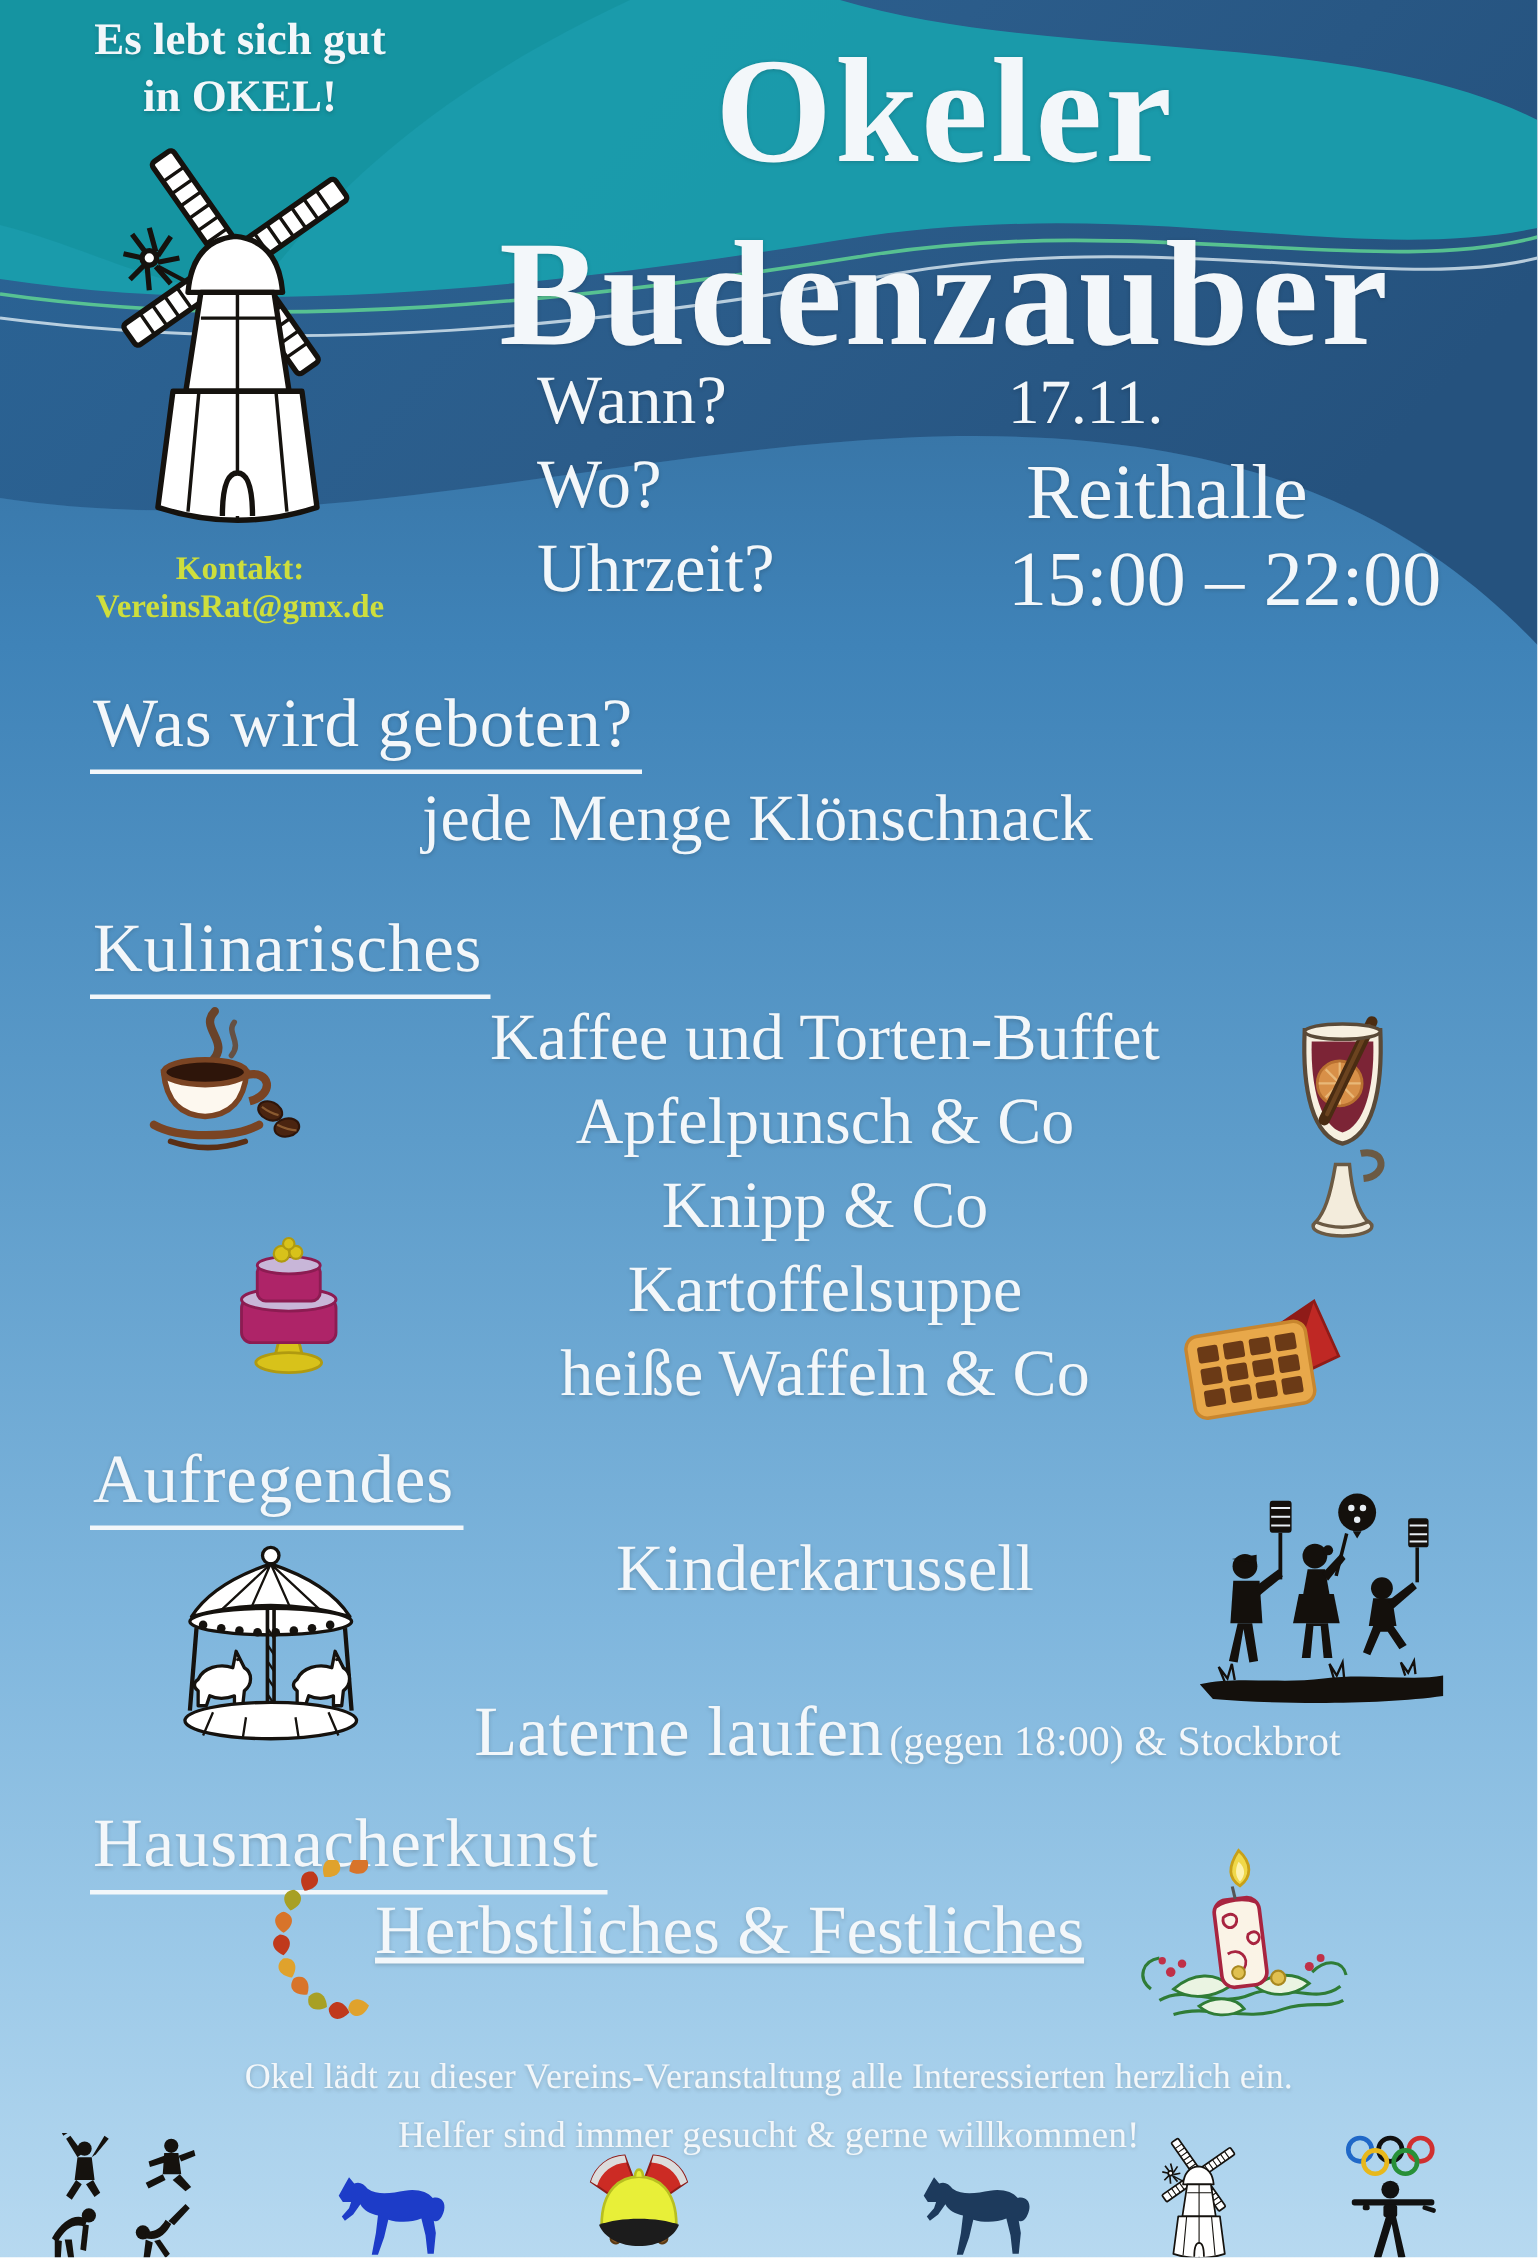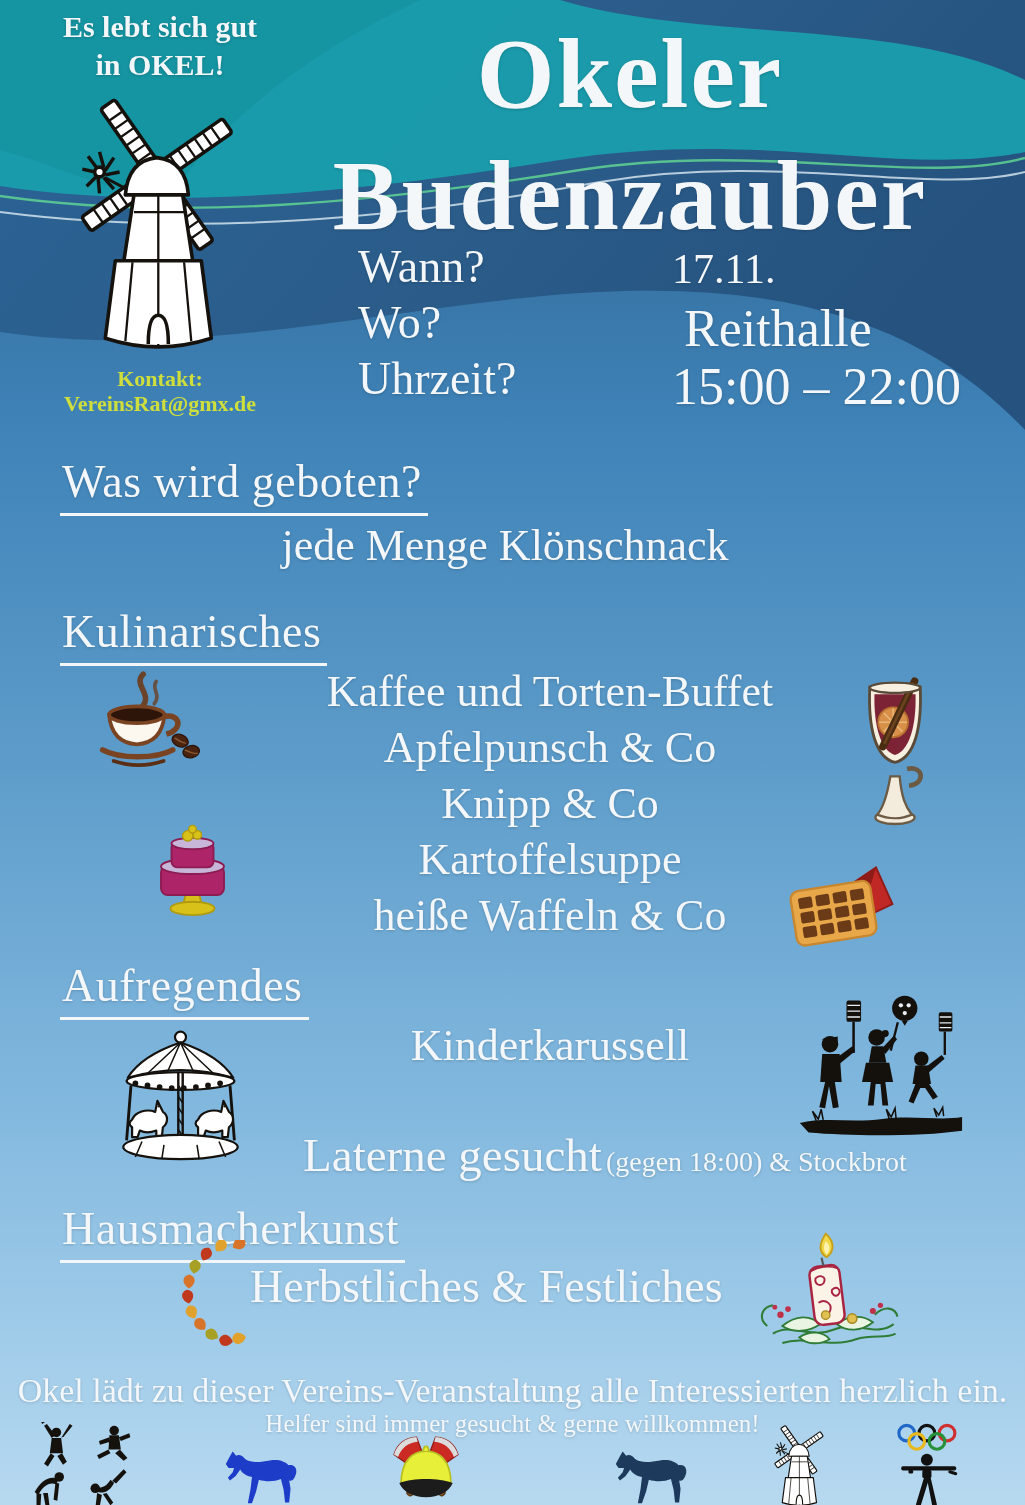--- a/index.html
+++ b/index.html
@@ -188,21 +188,21 @@
   </svg>
 
   <div class="abs txt" style="left:60px;top:962px;">
     <span class="uheading">Aufregendes</span>
   </div>
 
   <div class="abs txt center" style="left:140px;top:1018px;width:820px;">
     <div class="bigline">Kinderkarussell</div>
   </div>
   <div class="abs txt center" style="left:195px;top:1128px;width:820px;">
-    <span style="font-size:47px;">Laterne gesucht</span>
+    <span style="font-size:47px;">Laterne laufen</span>
     <span style="font-size:28px;">(gegen 18:00) &amp; Stockbrot</span>
   </div>
 
   <svg class="abs" style="left:98px;top:1028px" width="165" height="138" viewBox="0 0 150 125">
     <g stroke="#15120e" stroke-width="2" fill="#ffffff" stroke-linejoin="round">
       <circle cx="75" cy="8" r="5"></circle>
       <path d="M75,13 C48,22 34,34 27,45 C58,36 92,36 123,45 C116,34 102,22 75,13 Z"></path>
       <path d="M75,13 L44,42 M75,13 L63,40 M75,13 L87,40 M75,13 L106,42" fill="none" stroke-width="1.4"></path>
       <ellipse cx="75" cy="48" rx="49" ry="8"></ellipse>
       <g fill="#15120e" stroke="none">
@@ -268,21 +268,21 @@
       <circle cx="10" cy="6" r="7.5"></circle>
       <path d="M4,13 L17,13 L20,32 L1,32 Z"></path>
       <path d="M14,15 L31,2 L34,6 L18,20 Z"></path>
       <path d="M4,32 L-3,50 L2,52 L9,36 L14,36 L22,48 L27,45 L18,32 Z"></path>
     </g>
   </svg>
 
   <div class="abs txt" style="left:60px;top:1205px;">
     <span class="uheading">Hausmacherkunst</span>
   </div>
-  <div class="abs txt" style="left:250px;top:1260px;font-size:46px;">Herbstliches &amp; Festliches</div>
+  <div class="abs txt" style="left:250px;top:1260px;font-size:46px;text-decoration:underline;">Herbstliches &amp; Festliches</div>
 
   <svg class="abs" style="left:172px;top:1240px" width="105" height="112" viewBox="0 0 110 120">
     <g>
       <g transform="translate(64,8) rotate(-30)">
           <path d="M0,0 C5,-8 13,-8 15,0 C13,8 5,8 0,0 Z" fill="#d8742a"></path>
         </g>
       <g transform="translate(46,12) rotate(-50)">
           <path d="M0,0 C5,-8 13,-8 15,0 C13,8 5,8 0,0 Z" fill="#e0a22c"></path>
         </g>
       <g transform="translate(32,22) rotate(-65)">
@@ -343,21 +343,21 @@
         <path d="M68,78 C76,74 84,82 78,90"></path>
         <path d="M64,44 C72,40 84,40 92,44"></path>
       </g>
       <circle cx="74" cy="92" r="4.5" fill="#e0c050" stroke="#a88820" stroke-width="1.4"></circle>
       <path d="M78,40 L77,31" stroke="#555555" stroke-width="2.2"></path>
     </g>
     <path d="M76,6 C68,18 69,26 77,31 C85,25 86,15 76,6 Z" fill="#f0d84a" stroke="#c8a018" stroke-width="2"></path>
     <path d="M76,14 C73,20 74,25 77,28 C81,24 81,18 76,14 Z" fill="#fdf2b0"></path>
   </svg>
 
-  <div class="abs txt center" style="left:0;top:1372px;width:1025px;font-size:34px;">Okel lädt zu dieser Vereins-Veranstaltung alle Interessierten herzlich ein.</div>
+  <div class="abs txt center" style="left:0;top:1372px;width:1025px;font-size:24px;">Okel lädt zu dieser Vereins-Veranstaltung alle Interessierten herzlich ein.</div>
   <div class="abs txt center" style="left:0;top:1410px;width:1025px;font-size:25px;">Helfer sind immer gesucht &amp; gerne willkommen!</div>
 
   <svg class="abs" style="left:28px;top:1422px" width="125" height="90" viewBox="0 0 130 95" fill="#15120e">
     <g transform="translate(16,6)">
       <circle cx="13" cy="5" r="5"></circle>
       <path d="M8,11 L18,11 L20,27 L6,27 Z"></path>
       <path d="M8,11 L0,-2 L3,-4 L12,8 Z"></path>
         <path d="M18,11 L27,-4 L30,-2 L21,9 Z"></path>
       <path d="M-2,-4 L-6,-12 L-4,-13 L1,-6 Z"></path>
       <path d="M7,27 L0,38 L4,41 L11,30 Z"></path>

